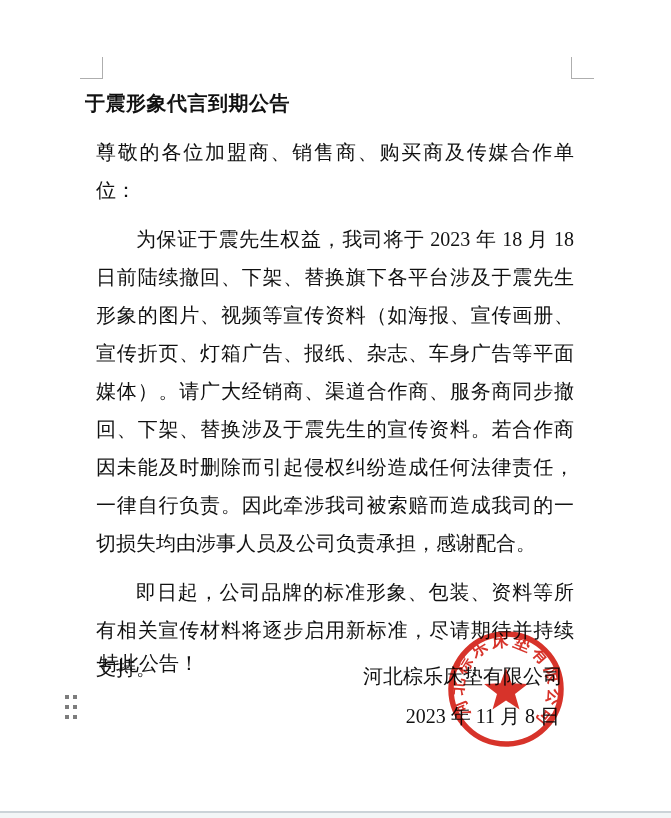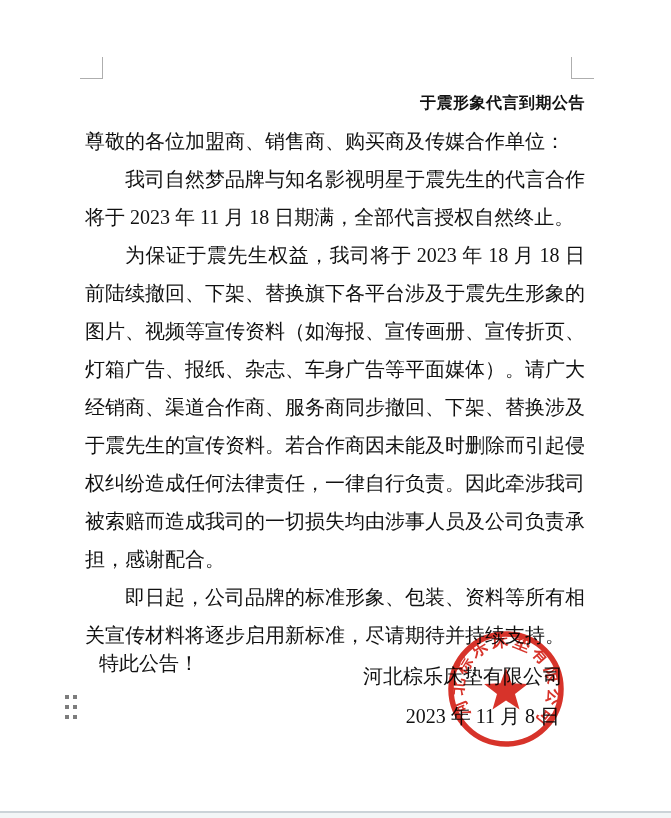--- a/index.html
+++ b/index.html
@@ -40,28 +40,28 @@
     left: 85px;
     top: 84px;
     width: 500px;
     font-size: 20px;
     line-height: 38px;
     text-align: justify;
     text-justify: inter-ideograph;
   }
   .doc-title {
     margin: 0;
-    font-size: 16px;
+    font-size: 20px;
     font-weight: 600;
     line-height: 38px;
-    text-align: right;
+    text-align: left;
     letter-spacing: 0.5px;
   }
   .doc-body p {
-    margin: 0;
+    margin: 11px;
   }
   p.indented {
     text-indent: 2em;
   }
 
   .closing {
     position: absolute;
     left: 85px;
     top: 630px;
     font-size: 20px;
@@ -135,21 +135,20 @@
 <body>
 
 <div class="page">
 
   <div class="crop-mark crop-tl"></div>
   <div class="crop-mark crop-tr"></div>
 
   <div class="doc-body">
     <h1 class="doc-title">于震形象代言到期公告</h1>
     <p>尊敬的各位加盟商、销售商、购买商及传媒合作单位：</p>
-    <p class="indented">我司自然梦品牌与知名影视明星于震先生的代言合作将于 2023 年 11 月 18 日期满，全部代言授权自然终止。</p>
     <p class="indented">为保证于震先生权益，我司将于 2023 年 18 月 18 日前陆续撤回、下架、替换旗下各平台涉及于震先生形象的图片、视频等宣传资料（如海报、宣传画册、宣传折页、灯箱广告、报纸、杂志、车身广告等平面媒体）。请广大经销商、渠道合作商、服务商同步撤回、下架、替换涉及于震先生的宣传资料。若合作商因未能及时删除而引起侵权纠纷造成任何法律责任，一律自行负责。因此牵涉我司被索赔而造成我司的一切损失均由涉事人员及公司负责承担，感谢配合。</p>
     <p class="indented">即日起，公司品牌的标准形象、包装、资料等所有相关宣传材料将逐步启用新标准，尽请期待并持续支持。</p>
   </div>
 
   <p class="closing">特此公告！</p>
 
   <p class="sig-company">河北棕乐床垫有限公司</p>
   <p class="sig-date">2023 年 11 月 8 日</p>
 
   <svg class="stamp" viewBox="0 0 120 120" xmlns="http://www.w3.org/2000/svg">

